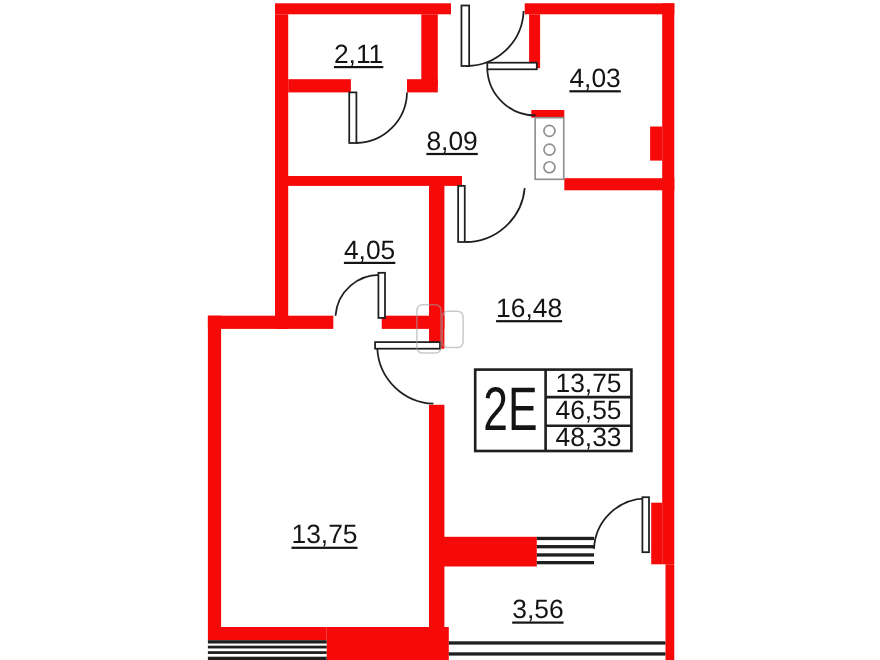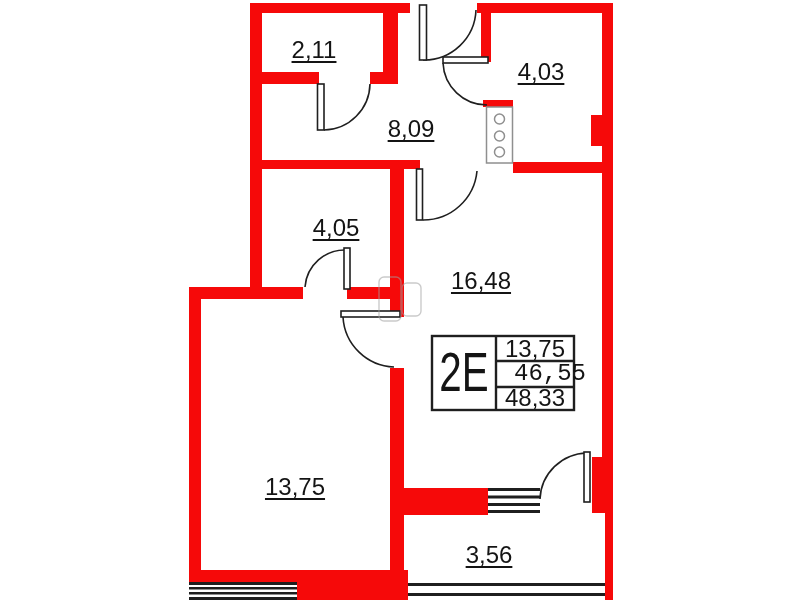--- a/index.html
+++ b/index.html
@@ -127,35 +127,35 @@
     <g stroke="#1f1f1f" stroke-width="2.4" fill="#ffffff">
       <rect x="432" y="336" width="142" height="74"></rect>
       <line x1="496" y1="336" x2="496" y2="410"></line>
       <line x1="496" y1="361" x2="574" y2="361"></line>
       <line x1="496" y1="387" x2="574" y2="387"></line>
     </g>
   </svg>
 
   <div class="labels">
 
-    <div class="area-label" style="left:314px;top:50px;">2,11</div>
+    <div class="area-label" style="left:326px;top:50px;">2,11</div>
 
     <div class="area-label" style="left:541px;top:72px;">4,03</div>
 
     <div class="area-label" style="left:411px;top:129px;">8,09</div>
 
     <div class="area-label" style="left:326px;top:228px;margin-left:10px;">4,05</div>
 
     <div class="area-label" style="left:481px;top:281px;text-decoration:underline;">16,48</div>
 
     <div class="area-label" style="left:295px;top:487px;">13,75</div>
 
     <div class="area-label" style="left:489px;top:555px;text-align:center;">3,56</div>
 
     <div class="tbl-type" style="left:464px;top:374px;">2E</div>
 
     <div class="tbl-val" style="left:535px;top:349px;">13,75</div>
 
-    <div class="tbl-val" style="left:550px;top:374px;font-family:Liberation Mono, monospace;">46,55</div>
+    <div class="tbl-val" style="left:535px;top:374px;">46,55</div>
 
     <div class="tbl-val" style="left:535px;top:398px;">48,33</div>
   </div>
 </div>
 
 </body></html>

